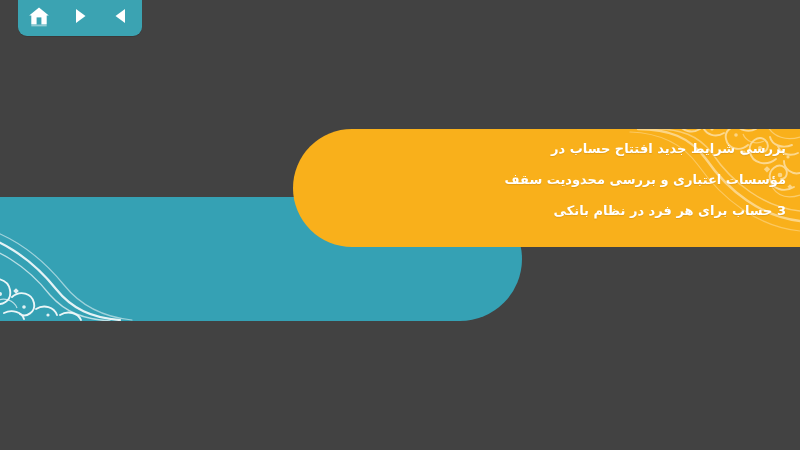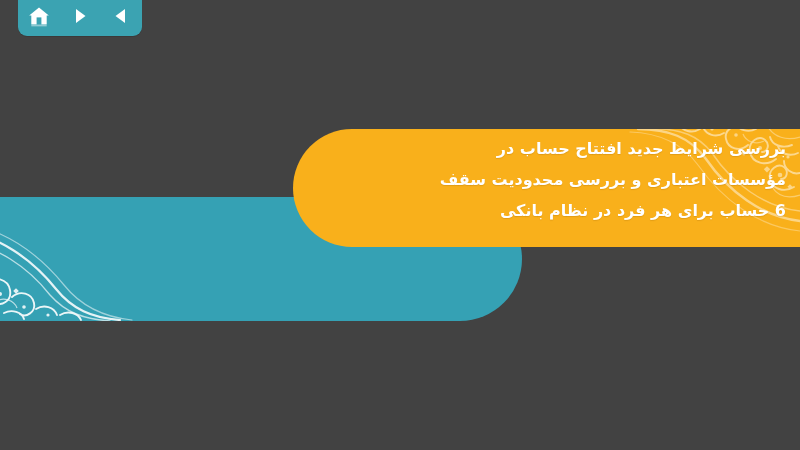--- a/index.html
+++ b/index.html
@@ -94,21 +94,21 @@
 
   
   .title-block {
     position: absolute;
     right: 14px;
     top: 4px;
     width: 470px;
     text-align: right;
     direction: rtl;
     color: #ffffff;
-    font-size: 16px;
+    font-size: 13px;
     line-height: 31px;
     font-weight: 700;
     letter-spacing: 0;
     text-shadow: 0 1px 1px rgba(120,70,0,.18);
     z-index: 3;
   }
   .title-line { white-space: nowrap; }
 </style>
 </head>
 <body>
@@ -185,21 +185,21 @@
       <g fill="none" stroke="#ffffff" stroke-width="1.3" opacity="0.65">
         <path d="M190,8 C176,12 164,8 158,-2"></path>
         <path d="M154,12 C146,16 136,13 133,5"></path>
         <path d="M190,66 C178,70 168,67 162,58"></path>
       </g>
     </svg>
 
     <div class="title-block">
       <div class="title-line">بررسی شرایط جدید افتتاح حساب در</div>
       <div class="title-line">مؤسسات اعتباری و بررسی محدودیت سقف</div>
-      <div class="title-line">6 حساب برای هر فرد در نظام بانکی</div>
+      <div class="title-line">3 حساب برای هر فرد در نظام بانکی</div>
     </div>
   </div>
 
   <div class="navbar">
 
     <div class="nav-btn" title="Back">
       <svg width="20" height="20" viewBox="0 0 20 20">
         <path d="M14 3 L14 17 L4.5 10 Z" fill="#ffffff"></path>
       </svg>
     </div>

